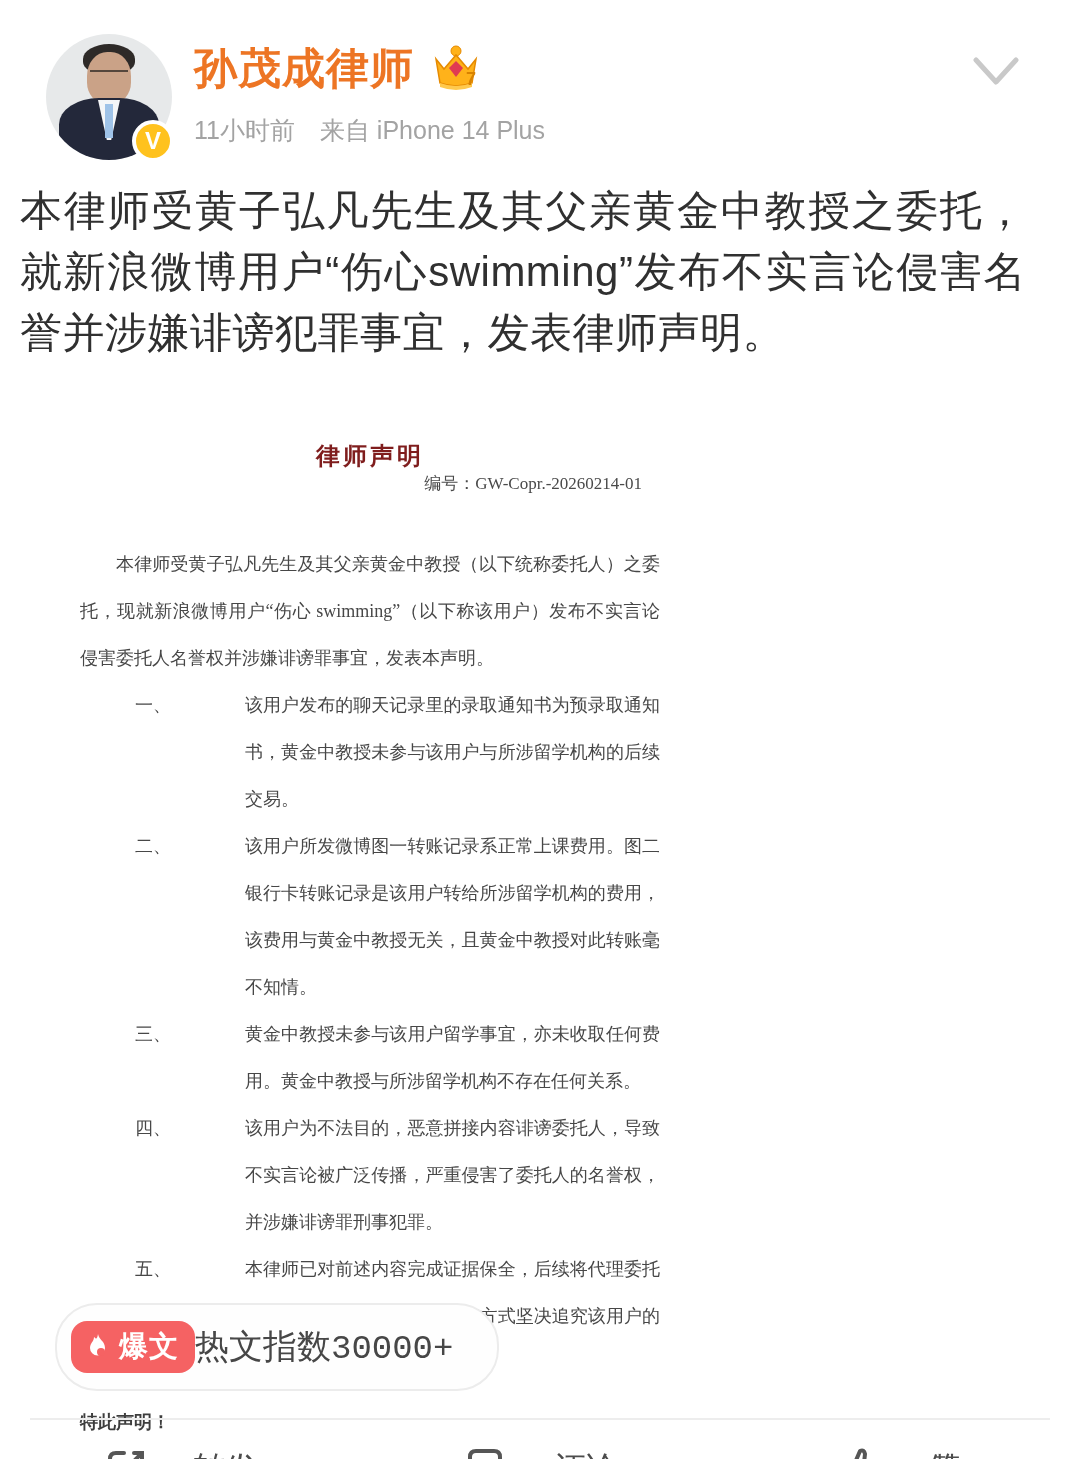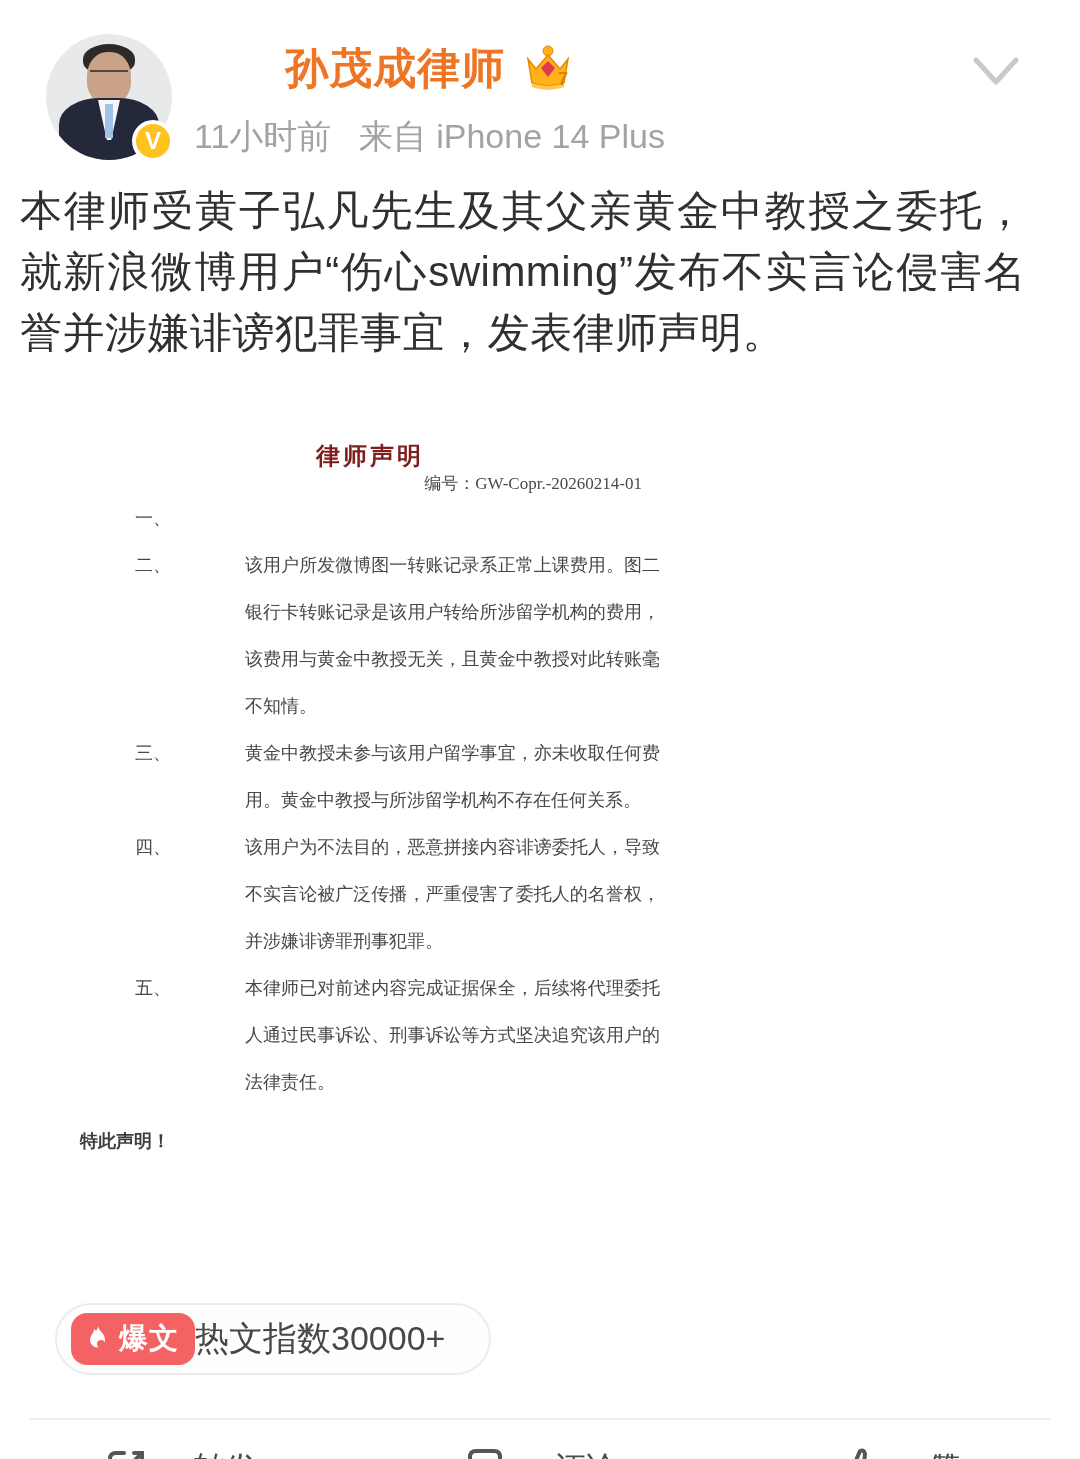--- a/index.html
+++ b/index.html
@@ -13,24 +13,24 @@
   .avatar { width:126px; height:126px; border-radius:50%; background:#e7e9ea; overflow:hidden; position:relative; }
   .av-head { position:absolute; left:41px; top:18px; width:44px; height:52px; border-radius:46% 46% 42% 42%; background:#caa287; }
   .av-hair { position:absolute; left:37px; top:10px; width:52px; height:30px; border-radius:50% 50% 40% 40%; background:#2e2a28; }
   .av-body { position:absolute; left:13px; top:64px; width:100px; height:66px; border-radius:40% 40% 0 0; background:#23283a; }
   .av-shirt{ position:absolute; left:52px; top:66px; width:22px; height:40px; background:#f4f6f8; clip-path:polygon(0 0,100% 0,60% 100%,40% 100%); }
   .av-tie  { position:absolute; left:59px; top:70px; width:8px; height:34px; background:#9fc3e8; }
   .av-glasses { position:absolute; left:44px; top:36px; width:38px; height:10px; border-top:2px solid #55463c; }
   .v-badge { position:absolute; right:-2px; bottom:-2px; width:42px; height:42px; border-radius:50%;
              background:#ffc21e; border:4px solid #fff; color:#fff; font-weight:bold; font-size:24px;
              display:flex; align-items:center; justify-content:center; }
-  .user-block { position:absolute; left:148px; top:6px;text-align:center; }
+  .user-block { position:absolute; left:148px; top:6px; }
   .username { color:#ed7524; font-size:43px; font-weight:600; letter-spacing:1px; display:inline-block; vertical-align:middle; }
   .crown { display:inline-block; vertical-align:middle; margin-left:12px; width:52px; height:48px; }
-  .meta { margin-top:16px; color:#a3a3a3; font-size:34px; }
+  .meta { margin-top:16px; color:#a3a3a3; font-size:25px; }
   .meta .sep { display:inline-block; width:18px; }
   .chevron { position:absolute; right:14px; top:14px; width:60px; height:46px; }
   .chevron svg { display:block; }
 
   
   .post-text { position:absolute; left:20px; top:180px; width:1006px;
                font-size:42px; line-height:61px; color:#303030; letter-spacing:0.5px; text-align:justify; }
 
   
   .document { position:absolute; left:36px; top:440px; width:700px; color:#474747;
@@ -38,22 +38,22 @@
   .doc-inner { margin-left:44px; width:580px; }
   .doc-title { text-align:center; font-size:24px; font-weight:bold; letter-spacing:3px; color:#7f1d1d; }
   .doc-number { text-align:right; padding-right:18px; font-size:17px; color:#4a4a4a; }
   .doc-intro { margin-top:46px; font-size:18px; line-height:47px; text-indent:2em; text-align:justify; }
   .doc-item { display:flex; padding-left:55px; font-size:18px; line-height:47px; }
   .doc-item .num { width:110px; flex:none; }
   .doc-item .txt { flex:1; text-align:justify; }
   .doc-closing { margin-top:12px; font-size:18px; font-weight:bold; line-height:47px; color:#3d3d3d; }
 
   
-  .hot-pill { position:absolute; left:55px; top:1303px; height:72px; border:2px solid #ececec; background:#fefefe;
-              border-radius:42px; display:flex; align-items:center; padding:0 44px 0 14px; }
+  .hot-pill { position:absolute; left:55px; top:1303px; height:88px; border:2px solid #ececec; background:#fefefe;
+              border-radius:42px; display:flex; align-items:center; padding:0 44px 0 14px;font-family:Liberation Mono, monospace; }
   .burst-tag { display:flex; align-items:center; background:#f56263; border-radius:16px; height:52px; padding:0 16px 0 12px; }
   .burst-tag .flame { width:30px; height:30px; margin-right:6px; }
   .burst-tag .tag-label { color:#fff; font-size:29px; font-weight:bold; letter-spacing:1px; }
   .hot-text { color:#474747; font-size:34px; }
 
   
   .divider { position:absolute; left:30px; right:30px; top:1418px; height:2px; background:#ededed; }
   .action-bar { position:absolute; left:0; right:0; top:1445px; height:50px; display:flex; }
   .action-cell { flex:1; display:flex; align-items:flex-start; justify-content:center; gap:46px; }
   .action-cell .a-icon { width:46px; height:46px; }
@@ -98,23 +98,25 @@
       </svg>
     </div>
   </div>
 
   <div class="post-text">本律师受黄子弘凡先生及其父亲黄金中教授之委托，就新浪微博用户“伤心swimming”发布不实言论侵害名誉并涉嫌诽谤犯罪事宜，发表律师声明。</div>
 
   <div class="document">
     <div class="doc-inner">
       <div class="doc-title">律师声明</div>
       <div class="doc-number">编号：GW-Copr.-20260214-01</div>
+      <p class="doc-intro">本律师受黄子弘凡先生及其父亲黄金中教授（以下统称委托人）之委托，现就新浪微博用户“伤心 swimming”（以下称该用户）发布不实言论侵害委托人名誉权并涉嫌诽谤罪事宜，发表本声明。</p>
 
       <div class="doc-item">
         <span class="num">一、</span>
+        <span class="txt">该用户发布的聊天记录里的录取通知书为预录取通知书，黄金中教授未参与该用户与所涉留学机构的后续交易。</span>
       </div>
       <div class="doc-item">
         <span class="num">二、</span>
         <span class="txt">该用户所发微博图一转账记录系正常上课费用。图二银行卡转账记录是该用户转给所涉留学机构的费用，该费用与黄金中教授无关，且黄金中教授对此转账毫不知情。</span>
       </div>
       <div class="doc-item">
         <span class="num">三、</span>
         <span class="txt">黄金中教授未参与该用户留学事宜，亦未收取任何费用。黄金中教授与所涉留学机构不存在任何关系。</span>
       </div>
       <div class="doc-item">

